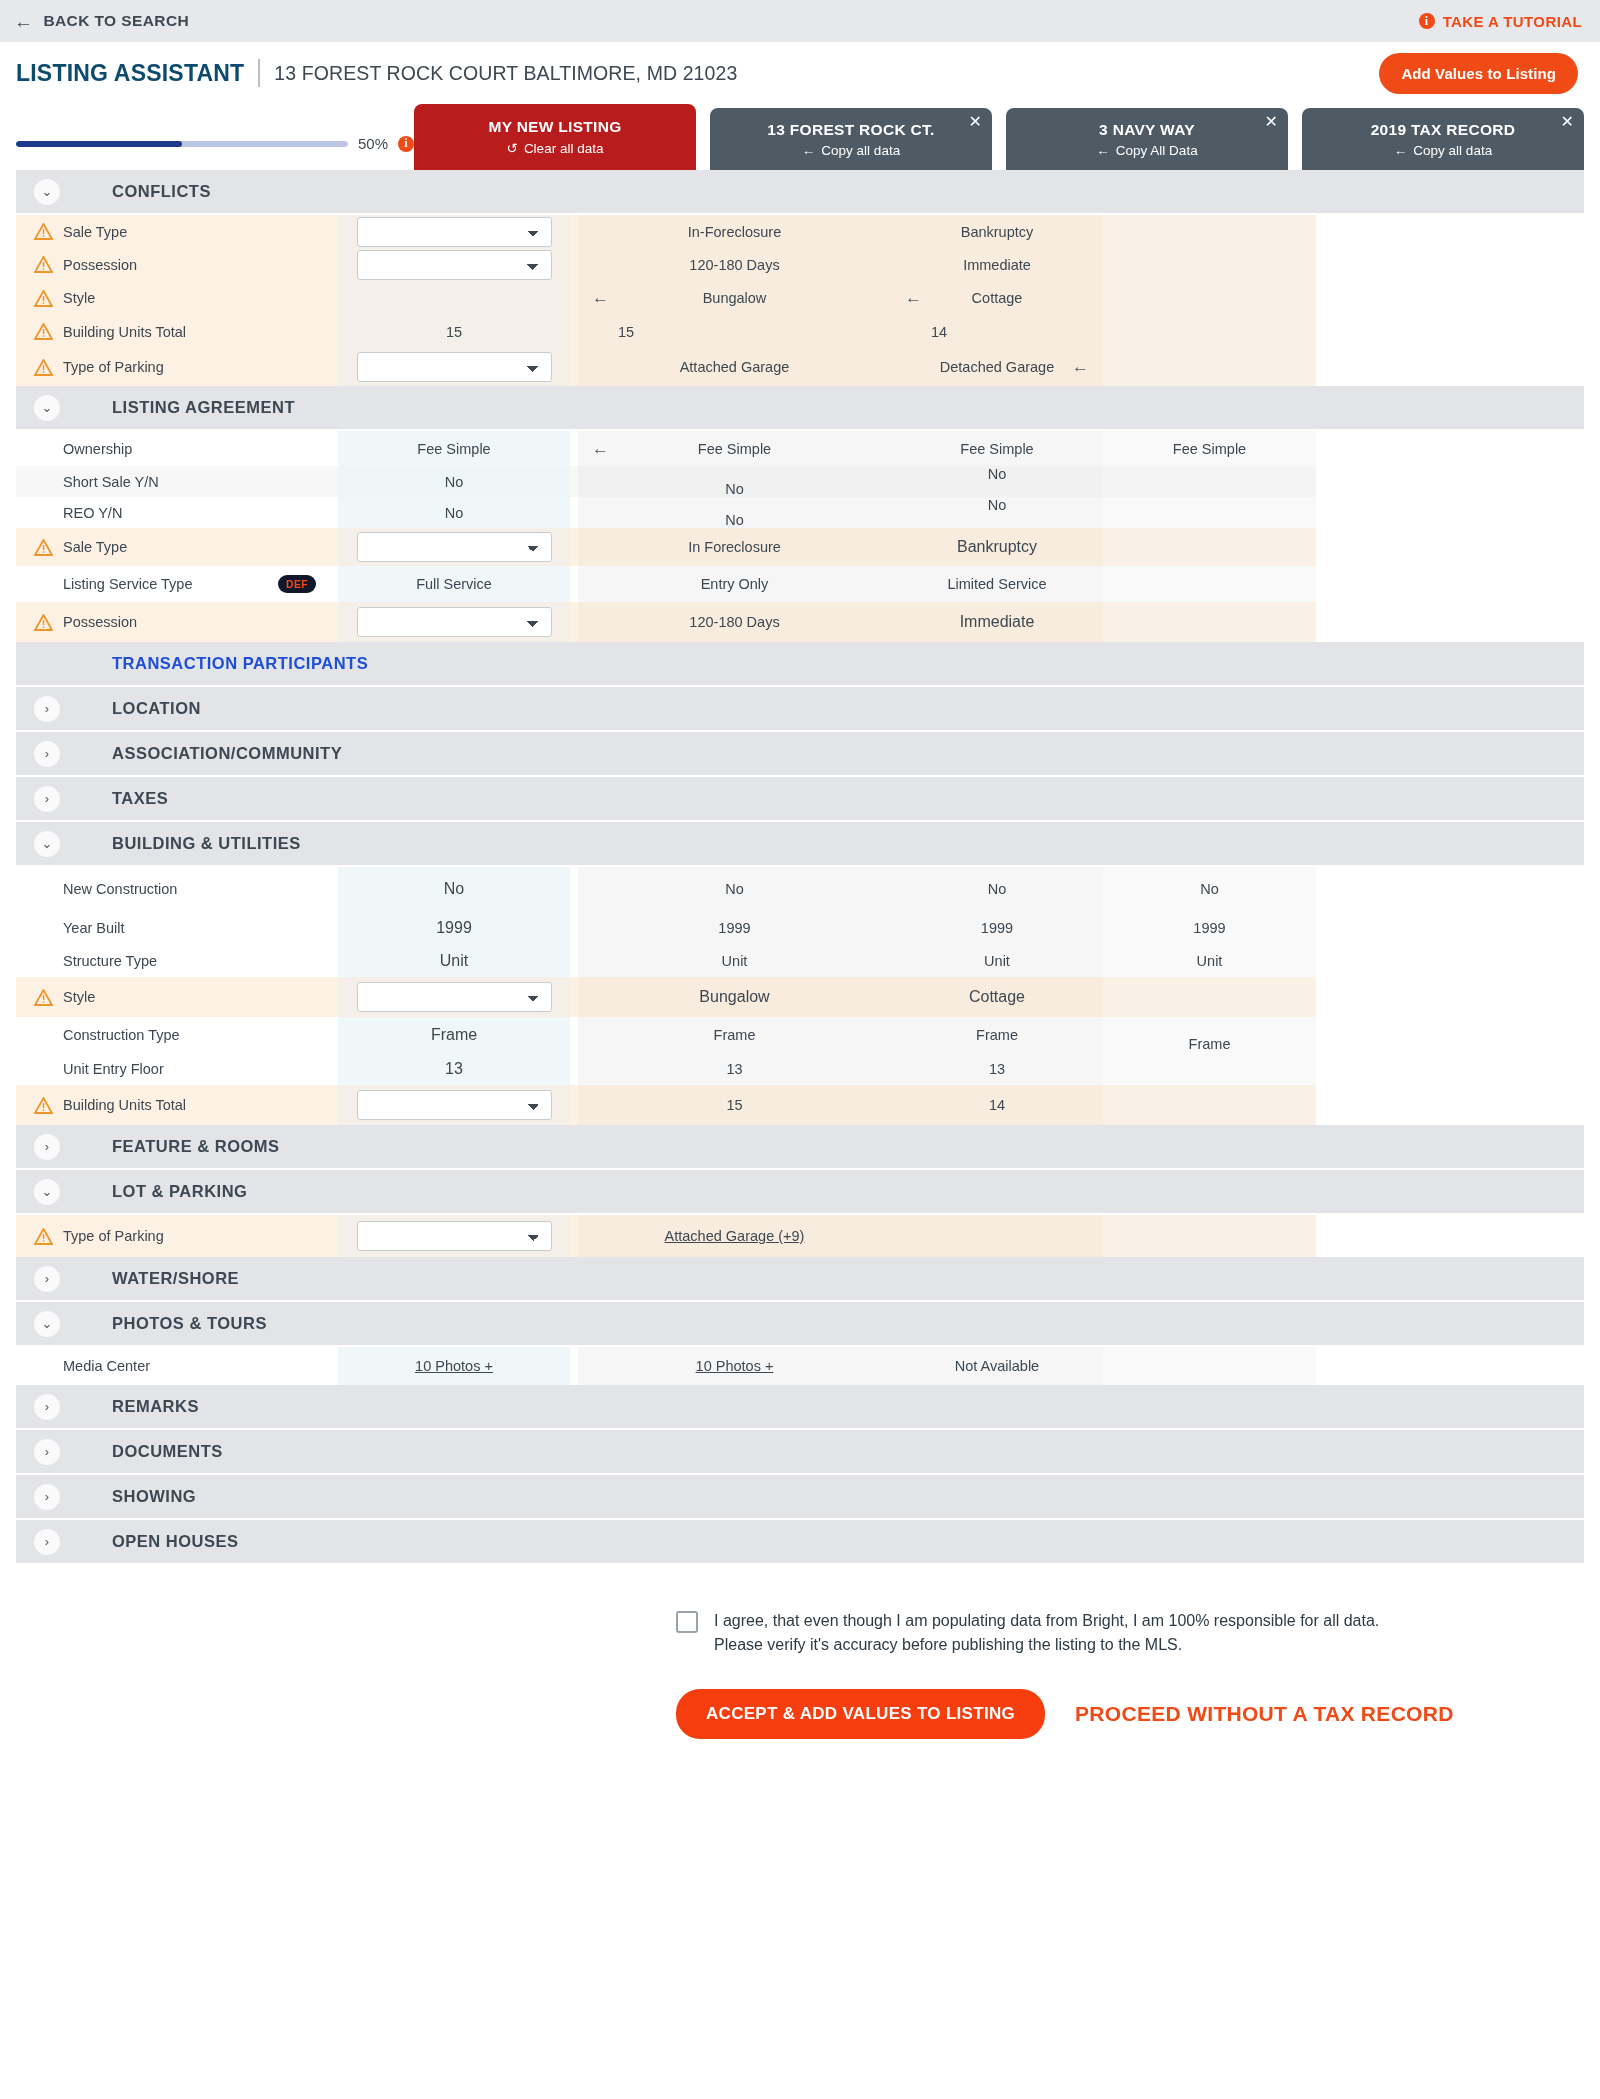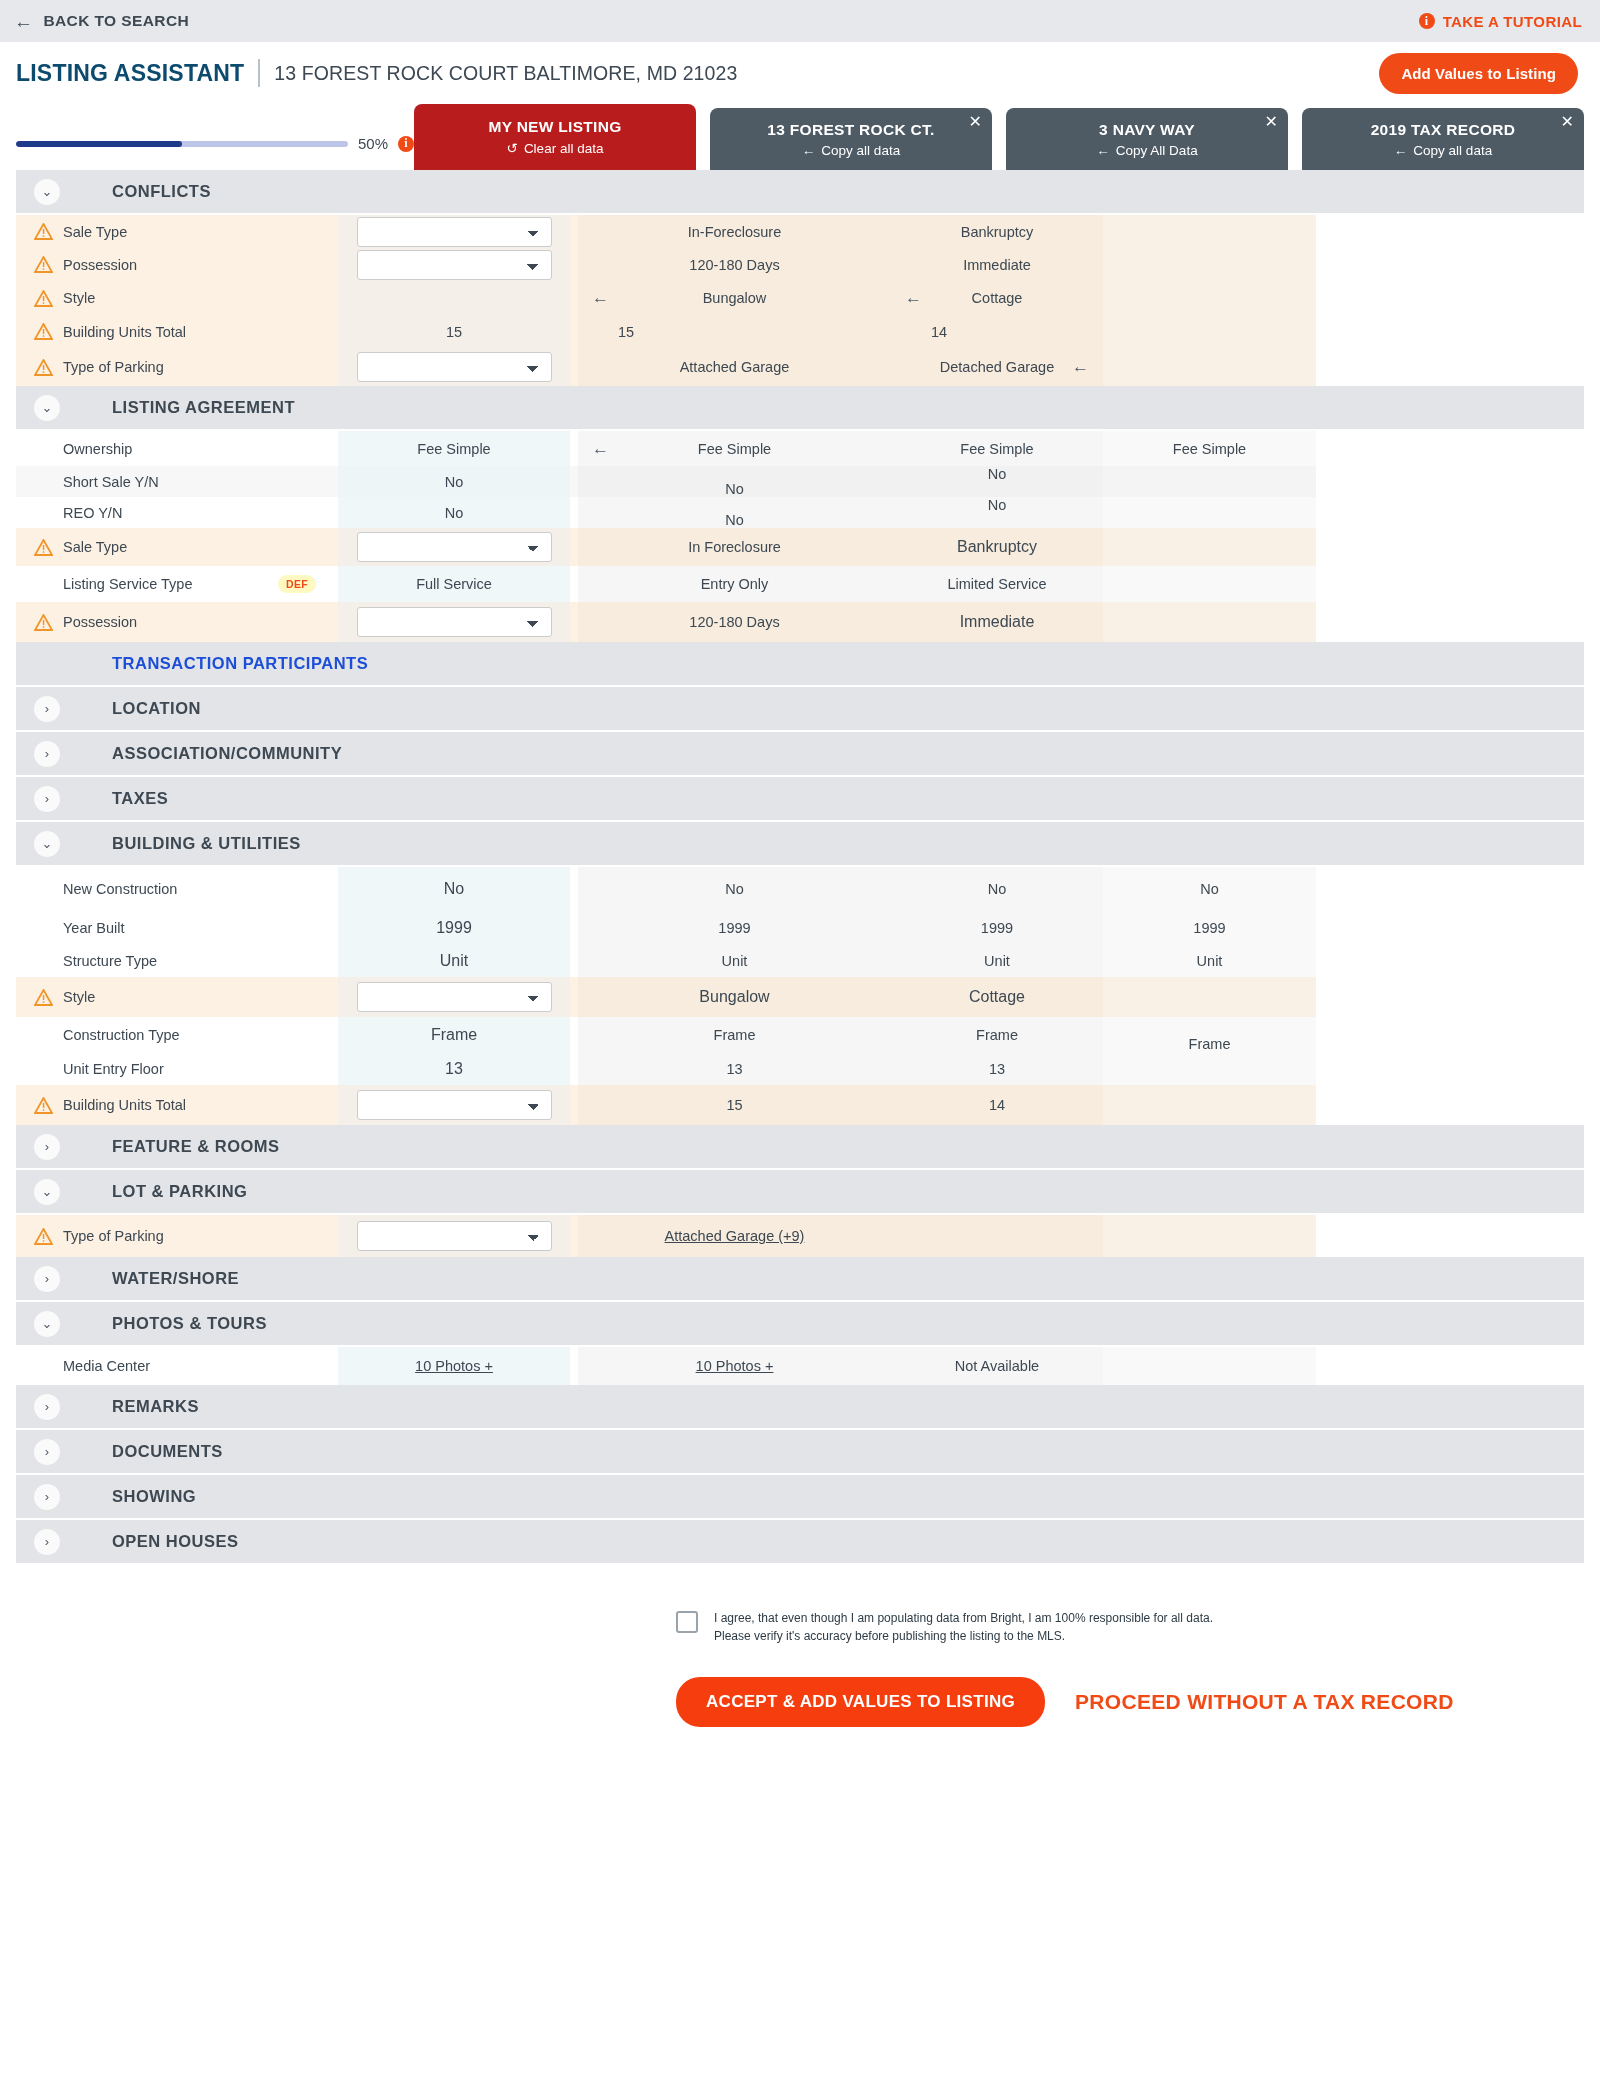--- a/index.html
+++ b/index.html
@@ -108,21 +108,21 @@
     padding-left: 18px; font-size: 14.5px; color: #3d4852;
     position: relative;
   }
   .warn {
     width: 19px; height: 17px; flex: none;
     position: relative;
   }
   .warn svg { display: block; }
   .def-badge {
     position: absolute; right: 22px;
-    background: #fef9c3; color: #f04a16; border-radius: 9px;
+    background: #0f172a; color: #f04a16; border-radius: 9px;
     font-size: 10.5px; font-weight: bold; padding: 3px 8px; letter-spacing: .3px;
   }
   .cell {
     flex: none; display: flex; align-items: center; justify-content: center;
     font-size: 14.5px; color: #3d4852; position: relative;
   }
   .c1 { width: 232px; }
   .c2 { width: 313px; text-align: right; }
   .c3 { width: 212px; }
   .c4 { width: 213px; }
@@ -172,21 +172,21 @@
   
   .footer { padding: 44px 16px 0 16px; }
   .agree {
     display: flex; align-items: flex-start; gap: 16px;
     margin-left: 660px; max-width: 880px;
   }
   .chk {
     width: 22px; height: 22px; border: 2px solid #9aa2ab; border-radius: 3px;
     background: #fff; flex: none; margin-top: 2px; cursor: pointer;
   }
-  .agree-text { font-size: 12px; line-height: 1.5; color: #2d3b45; }
+  .agree-text { font-size: 16px; line-height: 1.5; color: #2d3b45; }
   .actions { display: flex; align-items: center; gap: 30px; margin-left: 660px; margin-top: 32px; }
   .accept-btn {
     background: #f53d0e; color: #fff; border: none; border-radius: 24px;
     padding: 15px 30px; font-size: 17px; font-weight: bold; letter-spacing: .3px;
     cursor: pointer;
   }
   .proceed-link {
     color: #f04a16; font-size: 21px; font-weight: bold; letter-spacing: .3px;
     cursor: pointer;
   }

